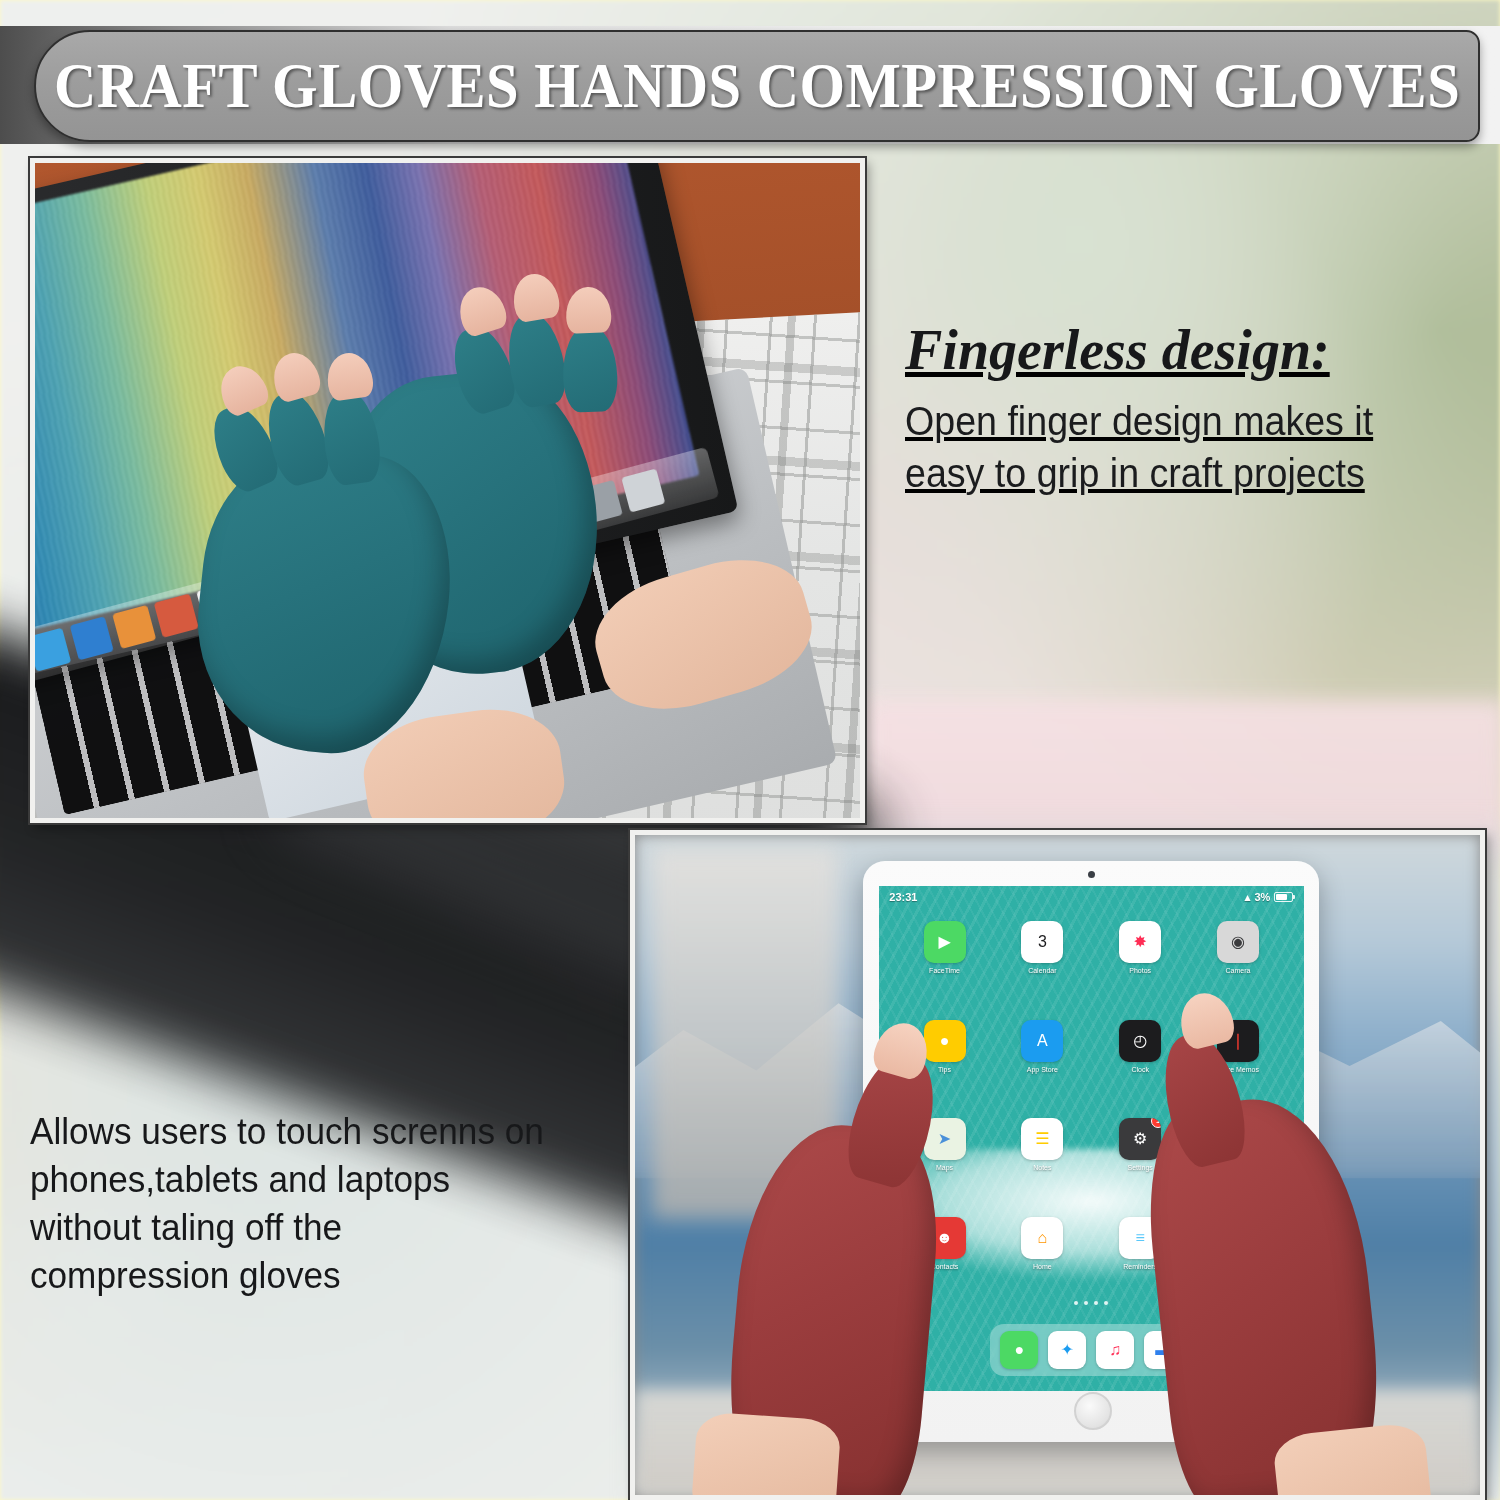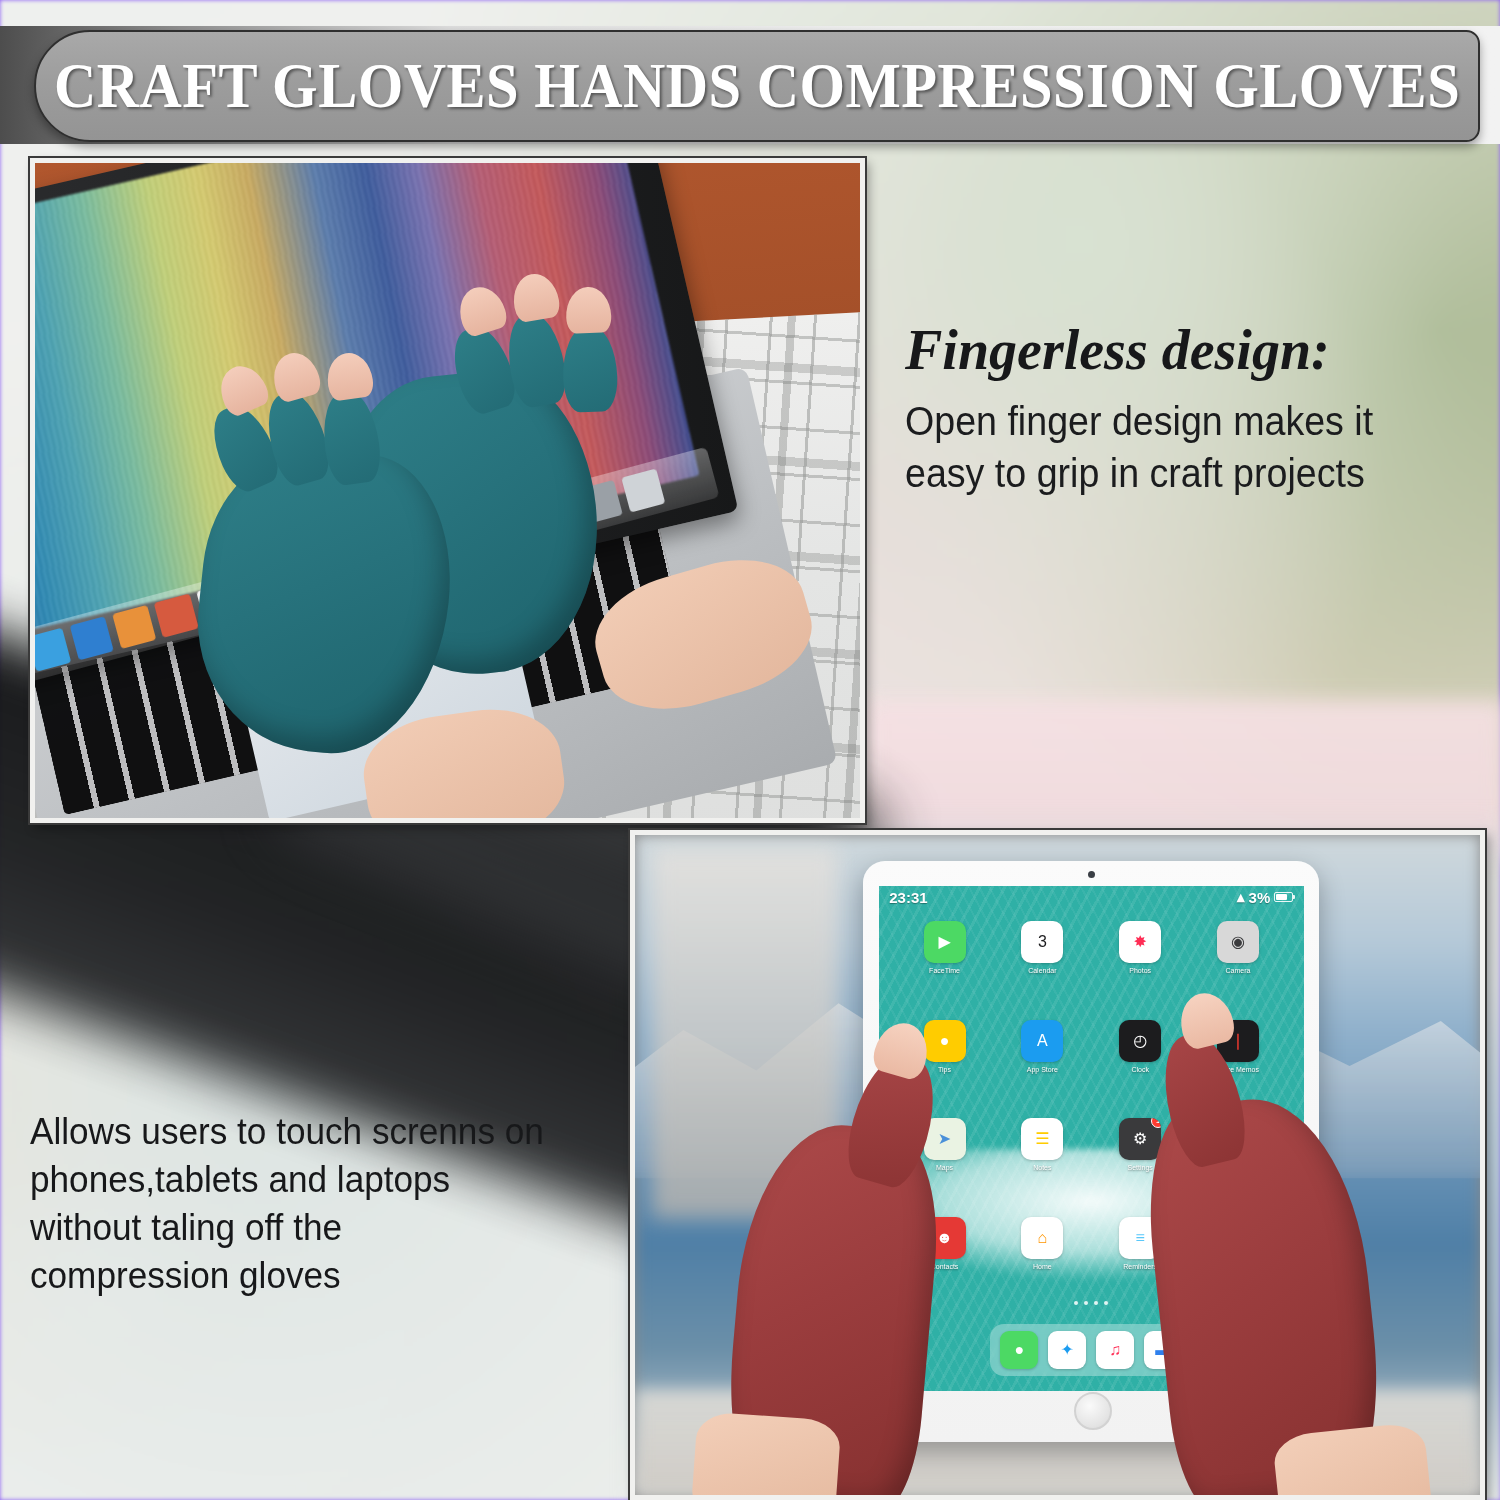--- a/index.html
+++ b/index.html
@@ -1,21 +1,21 @@
 <!DOCTYPE html>
 <html><head>
 <meta charset="utf-8">
 <style>
   html,body{margin:0;padding:0;}
   body{
     width:1500px;height:1500px;overflow:hidden;
     font-family:"Liberation Sans",sans-serif;
     background:#ffffff;
   }
-  .canvas{position:relative;width:1500px;height:1500px;overflow:hidden;background:#8b5cf6;}
+  .canvas{position:relative;width:1500px;height:1500px;overflow:hidden;background:#fef9c3;}
 
   
   .bg{position:absolute;inset:0;}
   .bg-base{
     position:absolute;inset:0;
     background:
       radial-gradient(circle at 72% 16%, #d8e2d2 0%, rgba(216,226,210,0) 42%),
       radial-gradient(circle at 60% 33%, #f4dbe2 0%, rgba(244,219,226,0) 36%),
       radial-gradient(circle at 96% 22%, #8fa06d 0%, rgba(143,160,109,0) 30%),
       radial-gradient(circle at 88% 44%, #e9d7c6 0%, rgba(233,215,198,0) 34%),
@@ -255,21 +255,21 @@
   }
   .ip-foam{
     position:absolute;left:-5%;top:52%;width:110%;height:26%;
     background:radial-gradient(ellipse at 50% 40%, rgba(255,255,255,.95) 0%, rgba(255,255,255,.6) 45%, rgba(255,255,255,0) 72%);
     filter:blur(3px);
   }
   .ip-status{
     position:absolute;left:0;top:0;width:100%;height:4.6%;
     display:flex;align-items:center;justify-content:space-between;
     padding:0 2.5%;box-sizing:border-box;
-    color:#ffffff;font-size:15px;font-weight:700;
+    color:#ffffff;font-size:11px;font-weight:700;
     text-shadow:0 1px 1px rgba(0,0,0,.35);
   }
   .ip-status-right{display:flex;align-items:center;gap:4px;}
   .batt{
     display:inline-block;width:17px;height:8px;border:1px solid rgba(255,255,255,.9);
     border-radius:2px;position:relative;
   }
   .batt::after{content:"";position:absolute;left:1px;top:1px;bottom:1px;width:62%;background:#fff;border-radius:1px;}
   .batt::before{content:"";position:absolute;right:-3px;top:2px;width:2px;height:4px;background:rgba(255,255,255,.9);border-radius:0 1px 1px 0;}
 
@@ -319,21 +319,21 @@
     left:62%;top:40%;width:25%;height:62%;
     border-radius:26% 48% 28% 18%/34% 46% 40% 26%;
     transform:rotate(-6deg);
   }
   .rthumb{position:absolute;background:linear-gradient(160deg,#a84647,#8c3434);border-radius:46% 46% 28% 28%/58% 58% 42% 42%;}
   .rtip{position:absolute;background:linear-gradient(180deg,#f6d2c0,#eab9a3);border-radius:50% 50% 24% 24%/64% 64% 36% 36%;}
   .rarm{position:absolute;background:linear-gradient(160deg,#f3cfb9,#e4b89d);border-radius:26%;}
 
   
   .copy-right{
-    position:absolute;left:905px;top:320px;width:575px;
+    position:absolute;left:905px;top:320px;width:575px;text-decoration:underline;
   }
   .copy-head{
     font-family:"Liberation Serif",serif;
     font-style:italic;font-weight:700;
     font-size:56px;line-height:1.08;color:#17181a;margin:0 0 16px 0;
   }
   .copy-body{
     font-family:"Liberation Sans",sans-serif;
     font-size:40px;line-height:1.28;color:#1b1c1e;
     transform:scaleX(.94);transform-origin:left center;

